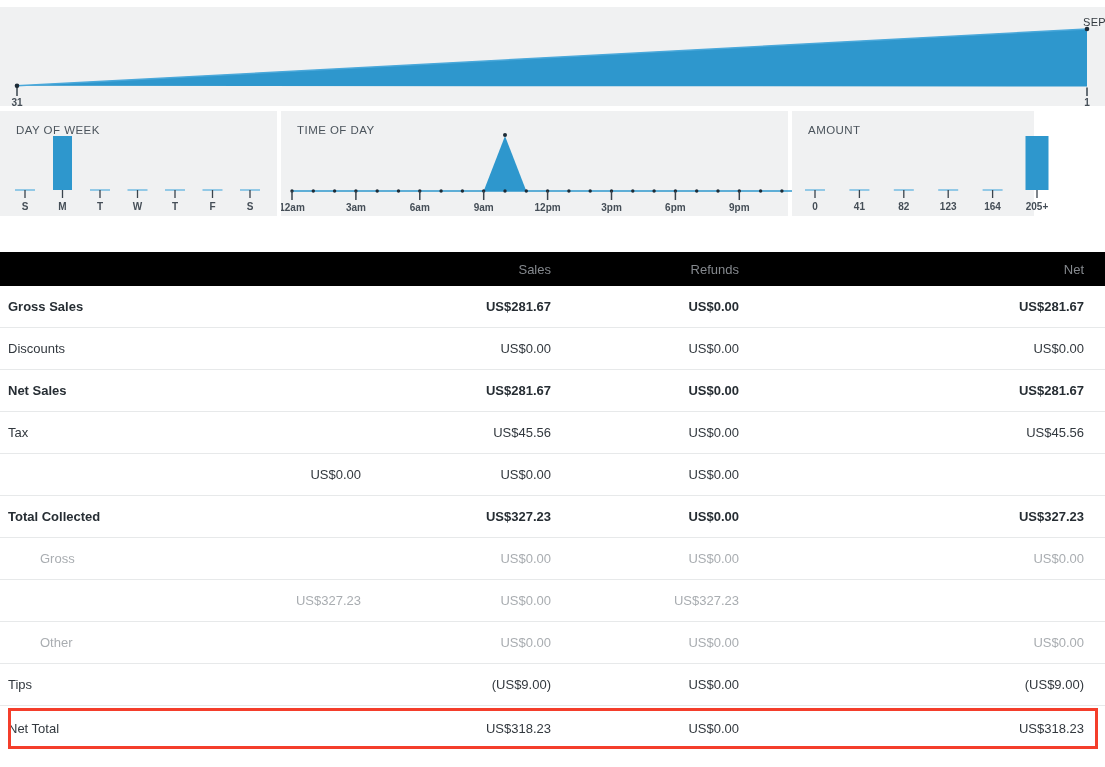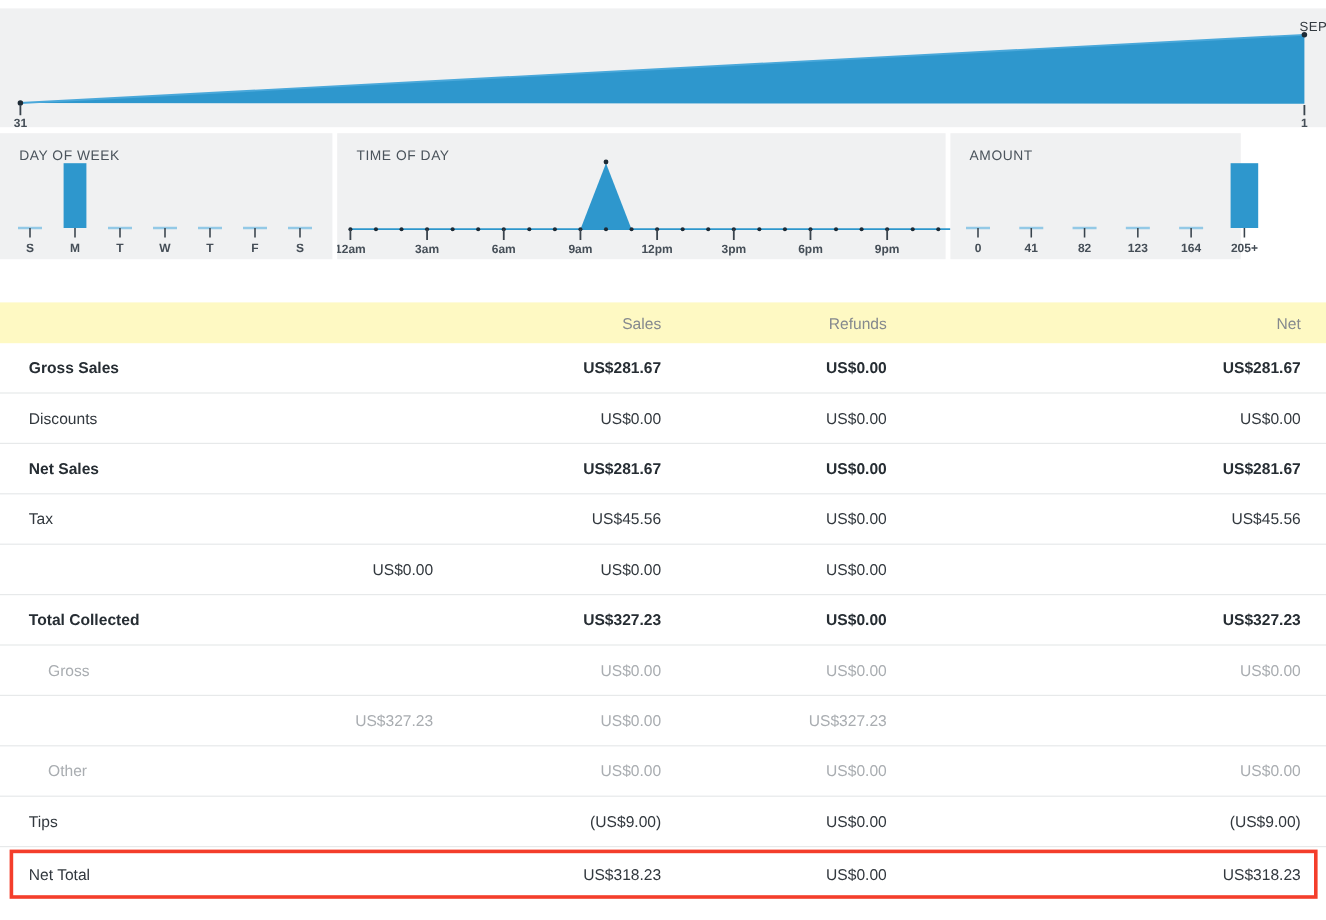--- a/index.html
+++ b/index.html
@@ -21,23 +21,23 @@
 
   
   svg text { font-family: "Liberation Sans", sans-serif; font-size: 10px;
     font-weight: 700; fill: #454e57; }
   svg text.annot { font-size: 11px; font-weight: 400; fill: #333a40; letter-spacing: 0.03em; }
 
   
   .table { margin-top: 36px; width: 1105px; font-size: 13px; }
   .thead, .trow { display: grid; grid-template-columns: 1fr 190px 188px 345px;
     align-items: center; padding-right: 21px; }
-  .thead { height: 34px; background: #fef9c3; color: #85898e; }
+  .thead { height: 34px; background: #000000; color: #85898e; }
   .trow { height: 42px; border-bottom: 1px solid #e7e9ea; color: #32383e; }
-  .td.label, .th.label-col { padding-left: 24px; text-align: left; }
+  .td.label, .th.label-col { padding-left: 8px; text-align: left; }
   .td.num, .th.num { text-align: right; }
   .trow.bold { font-weight: 700; color: #262d33; }
   .trow.muted { color: #a9adb1; }
   .trow.muted .td.label { padding-left: 40px; }
   .trow.nettotal { height: 45px; position: relative; border-bottom: none; }
   .highlight-box { position: absolute; left: 8px; right: 7px; top: 2px; bottom: 2px;
     border: 3px solid #f43e2b; pointer-events: none; }
 </style>
 </head>
 <body>

